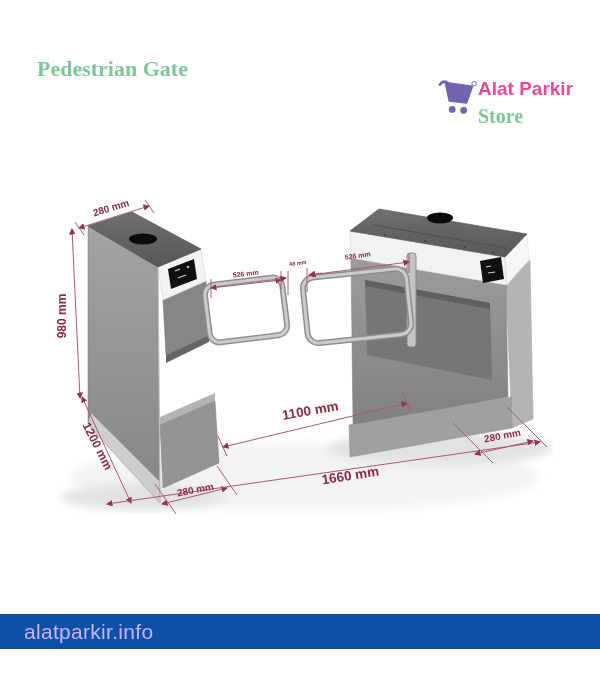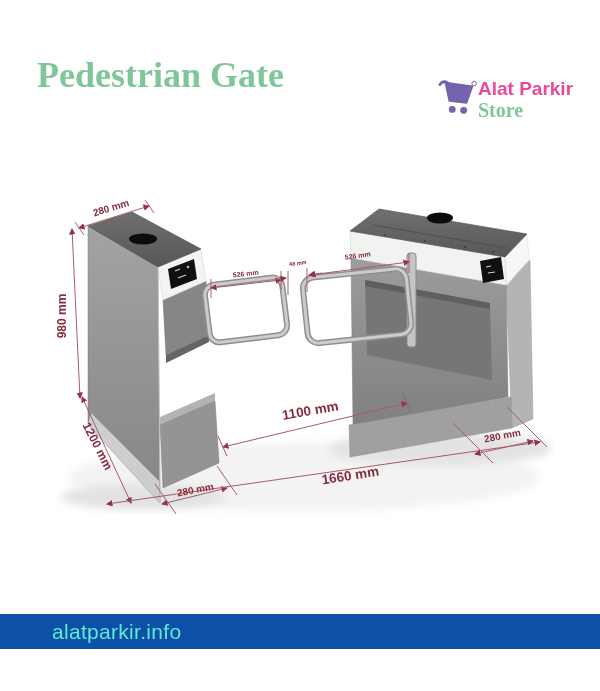--- a/index.html
+++ b/index.html
@@ -7,36 +7,36 @@
     width:600px;height:691px;position:relative;background:#ffffff;
     font-family:"Liberation Sans",sans-serif;overflow:hidden;
   }
   .header{position:absolute;left:37px;top:55px;}
   .title{
     margin:0;font-size:26px;font-weight:bold;color:#7158a8;
     letter-spacing:-0.2px;line-height:1.1;
   }
   .subtitle{
     margin:2px 0 0 0;font-family:"Liberation Serif",serif;
-    font-size:36px;font-weight:bold;color:#7fc69b;line-height:1.05;
+    font-size:22px;font-weight:bold;color:#7fc69b;line-height:1.05;
   }
   .brand{position:absolute;left:437px;top:74px;width:140px;height:46px;}
   .brand-icon{position:absolute;left:0;top:2px;width:40px;height:42px;}
   .brand-text{position:absolute;left:41px;top:5px;line-height:1;}
   .brand-line1{font-size:19px;font-weight:bold;color:#ec4899;white-space:nowrap;}
-  .brand-line2{font-family:"Liberation Serif",serif;font-size:20px;font-weight:bold;color:#7fc69b;margin-top:2px;}
+  .brand-line2{font-family:"Liberation Serif",serif;font-size:20px;font-weight:bold;color:#7fc69b;margin-top:8px;}
   .figure{position:absolute;left:55px;top:185px;width:500px;height:330px;}
   svg text.dim{
     font-family:"Liberation Sans",sans-serif;fill:#852c3e;font-weight:bold;
   }
   .footer-bar{
     position:absolute;left:0;top:614px;width:600px;height:35px;
     background:#0d50a7;display:flex;align-items:center;
   }
-  .footer-text{color:#5eead4;font-size:21px;padding-left:52px;letter-spacing:0.3px;}
+  .footer-text{color:#c4b5fd;font-size:21px;padding-left:24px;letter-spacing:0.3px;}
 </style>
 </head>
 <body>
 
 <div class="header">
   <h2 class="subtitle">Pedestrian Gate</h2>
 </div>
 
 <div class="brand">
   <svg class="brand-icon" viewBox="0 0 42 44">

